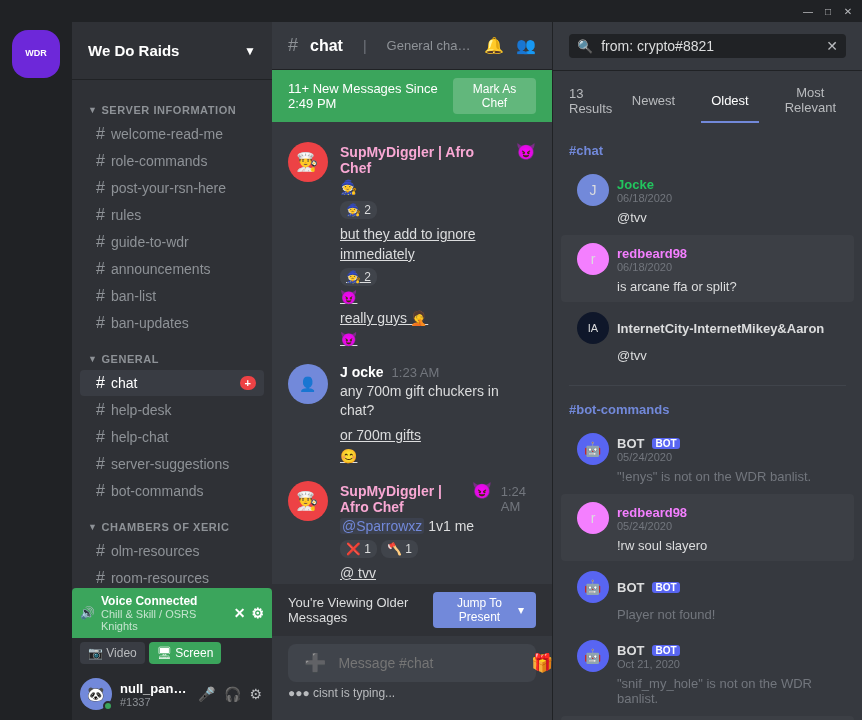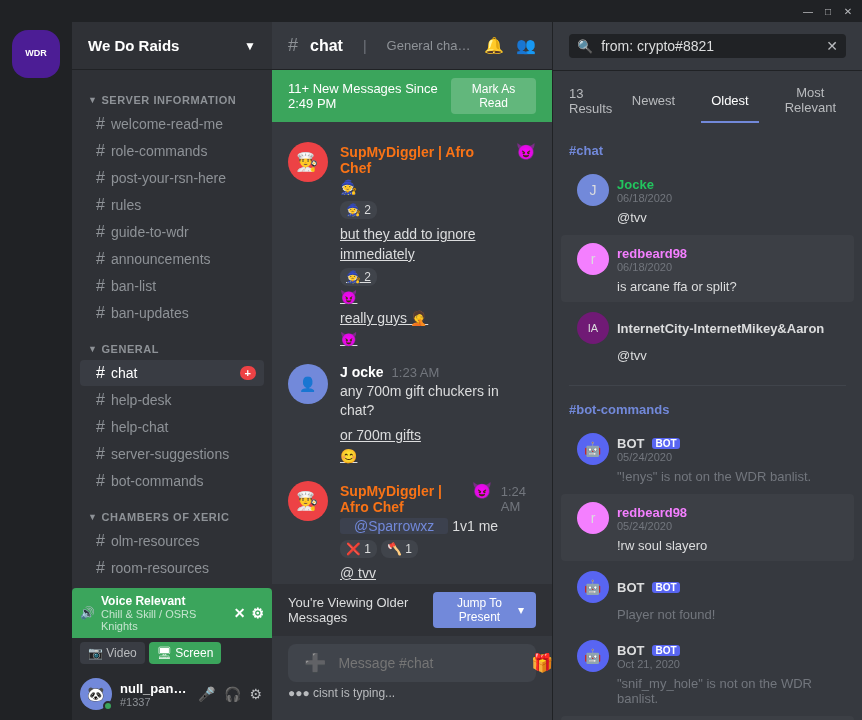--- a/index.html
+++ b/index.html
@@ -12,21 +12,21 @@
     
     .app { display: flex; flex: 1; overflow: hidden; }
 
     
     .server-list { width: 72px; background: #202225; display: flex; flex-direction: column; align-items: center; padding: 8px 0; gap: 8px; overflow-y: auto; flex-shrink: 0; }
     .server-icon { width: 48px; height: 48px; border-radius: 50%; background: #36393f; display: flex; align-items: center; justify-content: center; cursor: pointer; overflow: hidden; }
     .server-icon.active { border-radius: 16px; }
 
     
     .channel-sidebar { width: 200px; background: #2f3136; display: flex; flex-direction: column; flex-shrink: 0; }
-    .server-header { height: 48px; padding: 0 16px; display: flex; align-items: center; justify-content: space-between; border-bottom: 1px solid #202225; font-weight: 600; color: #fff; font-size: 15px; cursor: pointer; }
+    .server-header { height: 58px; padding: 0 16px; display: flex; align-items: center; justify-content: space-between; border-bottom: 1px solid #202225; font-weight: 600; color: #fff; font-size: 15px; cursor: pointer; }
     .channel-list { flex: 1; overflow-y: auto; padding: 8px 0; }
     .channel-category { padding: 16px 8px 4px 16px; font-size: 11px; font-weight: 700; color: #8e9297; text-transform: uppercase; letter-spacing: 0.05em; display: flex; align-items: center; gap: 4px; cursor: pointer; }
     .channel-item { padding: 4px 8px 4px 16px; display: flex; align-items: center; gap: 6px; color: #8e9297; cursor: pointer; border-radius: 4px; margin: 1px 8px; font-size: 14px; }
     .channel-item:hover, .channel-item.active { background: #393c43; color: #dcddde; }
     .channel-item.active { color: #fff; }
     .channel-icon { font-size: 16px; color: #8e9297; }
     .channel-item.active .channel-icon { color: #fff; }
     .channel-item .unread-badge { margin-left: auto; background: #ed4245; color: #fff; border-radius: 8px; padding: 1px 5px; font-size: 11px; font-weight: 700; }
     .voice-connected { background: #3ba55c; color: #fff; border-radius: 4px 4px 0 0; padding: 6px 8px; font-size: 12px; font-weight: 600; display: flex; align-items: center; gap: 6px; }
     .voice-subtitle { font-size: 11px; font-weight: 400; color: rgba(255,255,255,0.7); }
@@ -49,27 +49,27 @@
 
     .new-messages-bar { background: #3ba55c; color: #fff; padding: 8px 16px; display: flex; align-items: center; justify-content: space-between; font-size: 13px; font-weight: 500; flex-shrink: 0; }
     .mark-as-read-btn { background: rgba(255,255,255,0.2); border: none; color: #fff; border-radius: 4px; padding: 4px 12px; cursor: pointer; font-size: 12px; }
 
     .messages-container { flex: 1; overflow-y: auto; padding: 16px 16px 8px 16px; display: flex; flex-direction: column; gap: 2px; }
     .message-group { display: flex; gap: 12px; padding: 4px 0; }
     .message-avatar { width: 40px; height: 40px; border-radius: 50%; background: #7289da; flex-shrink: 0; display: flex; align-items: center; justify-content: center; font-size: 16px; }
     .message-content { flex: 1; min-width: 0; }
     .message-header { display: flex; align-items: baseline; gap: 8px; margin-bottom: 2px; }
     .message-author { font-weight: 600; color: #fff; font-size: 14px; }
-    .message-author.mod { color: #f97316; }
+    .message-author.mod { color: #f9a8d4; }
     .message-timestamp { font-size: 13px; color: #72767d; }
     .message-text { color: #dcddde; font-size: 14px; line-height: 1.375; }
     .message-continuation { padding-left: 52px; text-decoration: underline; }
     .message-reactions { display: flex; gap: 4px; margin-top: 4px; flex-wrap: wrap; }
     .reaction { background: #40444b; border-radius: 8px; padding: 2px 6px; font-size: 12px; display: flex; align-items: center; gap: 4px; }
-    .mention { color: #7289da; background: rgba(114,137,218,0.1); border-radius: 3px; padding: 0 14px; }
+    .mention { color: #7289da; background: rgba(114,137,218,0.1); border-radius: 3px; padding: 0 2px; }
     .older-messages-bar { background: #2f3136; padding: 8px 16px; display: flex; align-items: center; justify-content: space-between; font-size: 13px; flex-shrink: 0; }
     .jump-to-present { background: #7289da; border: none; color: #fff; border-radius: 4px; padding: 4px 12px; cursor: pointer; font-size: 12px; display: flex; align-items: center; gap: 4px; }
 
     .message-input-area { padding: 8px 16px 16px 16px; flex-shrink: 0; }
     .message-input-wrapper { background: #40444b; border-radius: 8px; display: flex; align-items: center; padding: 0 12px; gap: 8px; }
     .input-icon-btn { background: none; border: none; color: #b9bbbe; cursor: pointer; font-size: 18px; padding: 8px 4px; }
     .message-input { flex: 1; background: none; border: none; color: #dcddde; font-size: 14px; padding: 10px 0; outline: none; }
     .typing-indicator { font-size: 12px; color: #b9bbbe; padding: 4px 0; }
 
     
@@ -108,21 +108,21 @@
 
 <div class="titlebar">
   <div class="titlebar-btn">—</div>
   <div class="titlebar-btn">□</div>
   <div class="titlebar-btn">✕</div>
 </div>
 
 <div class="app">
 
   <div class="server-list">
-    <div class="server-icon active" style="background: #4c1d95; font-size:11px; color:#fff; font-weight:700;">
+    <div class="server-icon active" style="background: #6d28d9; font-size:11px; color:#fff; font-weight:700;">
       <div style="display:flex;flex-direction:column;align-items:center;line-height:1.1;">
         <div style="font-size:9px;font-weight:700;color:#fff;">WDR</div>
       </div>
     </div>
   </div>
 
   <div class="channel-sidebar">
     <div class="server-header">
       <span>We Do Raids</span>
       <span style="font-size:12px;">▼</span>
@@ -202,21 +202,21 @@
       <div class="channel-item">
           <span class="channel-icon">#</span>
           <span>room-resources</span>
         </div>
     </div>
 
     <div>
       <div class="voice-connected">
         <span>🔊</span>
         <div>
-          <div>Voice Relevant</div>
+          <div>Voice Connected</div>
           <div class="voice-subtitle">Chill &amp; Skill / OSRS Knights</div>
         </div>
         <span style="margin-left:auto;font-size:14px;cursor:pointer;">✕</span>
         <span style="font-size:14px;cursor:pointer;">⚙</span>
       </div>
       <div style="display:flex;gap:4px;padding:4px 8px;background:#292b2f;">
         <button class="voice-btn">📷 Video</button>
         <button class="voice-btn" style="background:#3ba55c;color:#fff;">🖥 Screen</button>
       </div>
     </div>
@@ -245,21 +245,21 @@
       <span style="color:#72767d;margin:0 8px;">|</span>
       <span class="chat-description">General chat channel. Do not use bot comman...</span>
       <div class="header-icons">
         <span class="header-icon">🔔</span>
         <span class="header-icon">👥</span>
       </div>
     </div>
 
     <div class="new-messages-bar">
       <span>11+ New Messages Since 2:49 PM</span>
-      <button class="mark-as-read-btn">Mark As Read</button>
+      <button class="mark-as-read-btn">Mark As Chef</button>
     </div>
 
     <div class="messages-container">
 
       <div class="message-group">
         <div class="message-avatar" style="background:#ed4245;font-size:18px;">👨‍🍳</div>
         <div class="message-content">
           <div class="message-header">
             <span class="message-author mod">SupMyDiggler | Afro Chef</span>
             <span style="font-size:16px;">😈</span>
@@ -389,21 +389,21 @@
             <div class="search-result-meta">
               <span class="search-result-author">redbeard98</span>
               <span class="search-result-time">06/18/2020</span>
             </div>
           </div>
           <div class="search-result-text">is arcane ffa or split?</div>
         </div>
 
         <div class="search-result-item">
           <div class="search-result-header">
-            <div class="search-result-avatar" style="background:#701a75;font-size:11px;">IA</div>
+            <div class="search-result-avatar" style="background:#0f172a;font-size:11px;">IA</div>
             <div class="search-result-meta">
               <span class="search-result-author" style="color:#dcddde;">InternetCity-InternetMikey&amp;Aaron</span>
               <span class="search-result-time"></span>
             </div>
           </div>
           <div class="search-result-text">@tvv</div>
         </div>
       </div>
 
       <div class="search-separator"></div>

